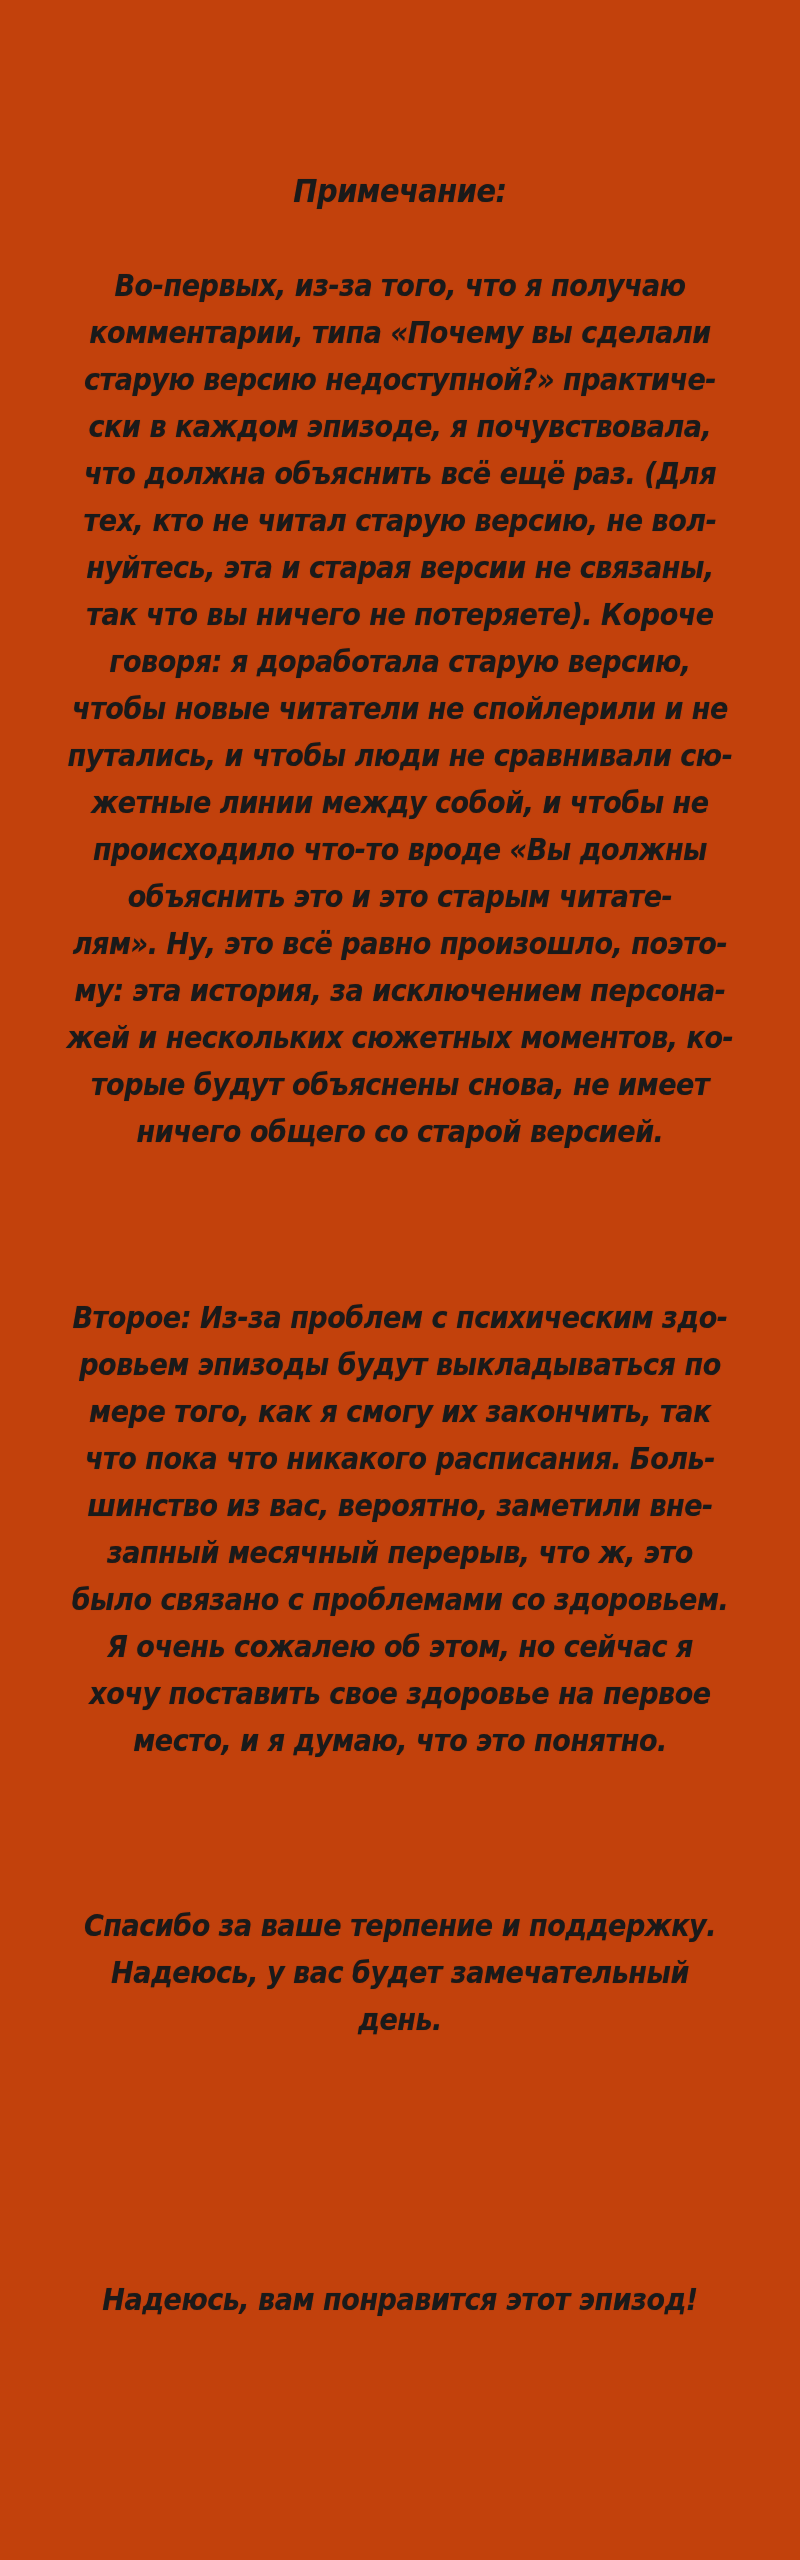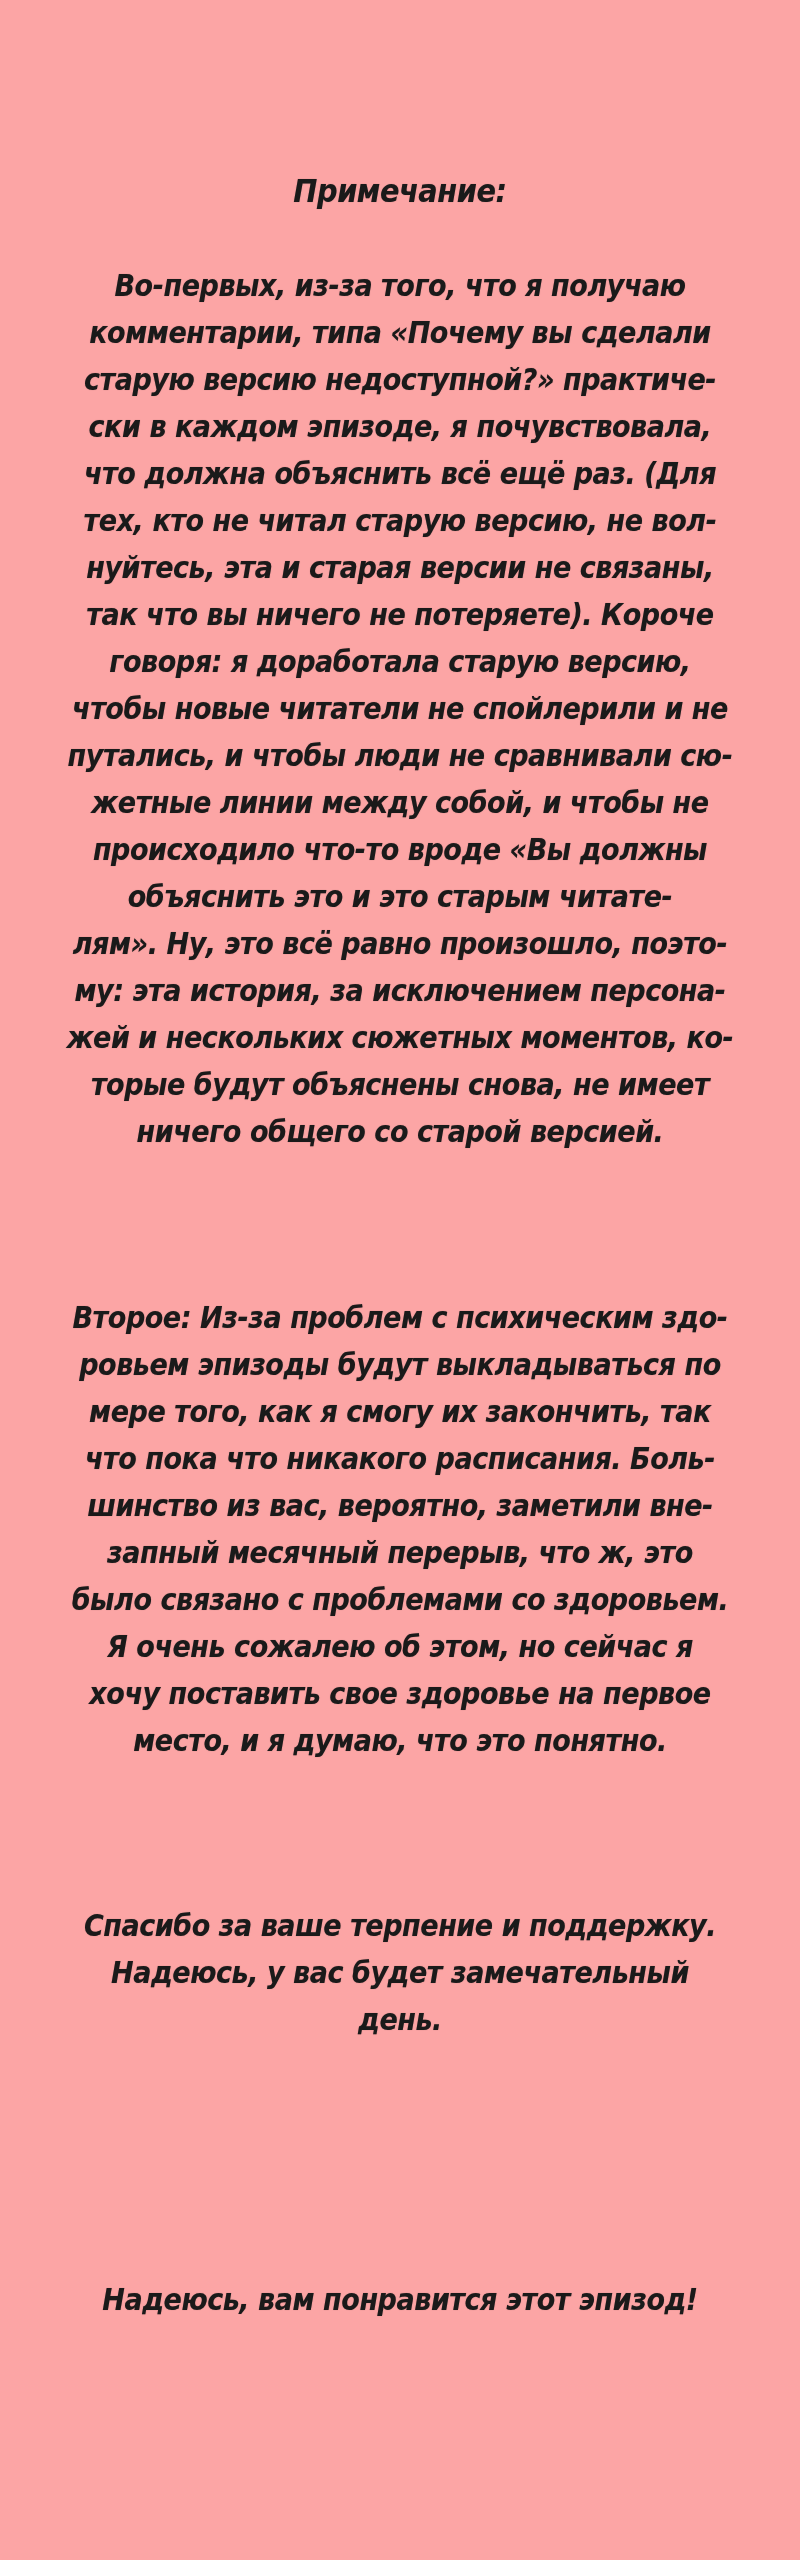--- a/index.html
+++ b/index.html
@@ -5,21 +5,21 @@
   html, body {
     margin: 0;
     padding: 0;
     background: #ffffff;
   }
   .canvas {
     position: relative;
     width: 800px;
     height: 2560px;
     margin: 0 auto;
-    background: #fca5a5;
+    background: #c2410c;
     overflow: hidden;
     font-family: "DejaVu Sans", sans-serif;
     color: #1a1a1a;
   }
   .note-text {
     position: absolute;
     left: 0;
     right: 0;
     margin: 0;
     text-align: center;

